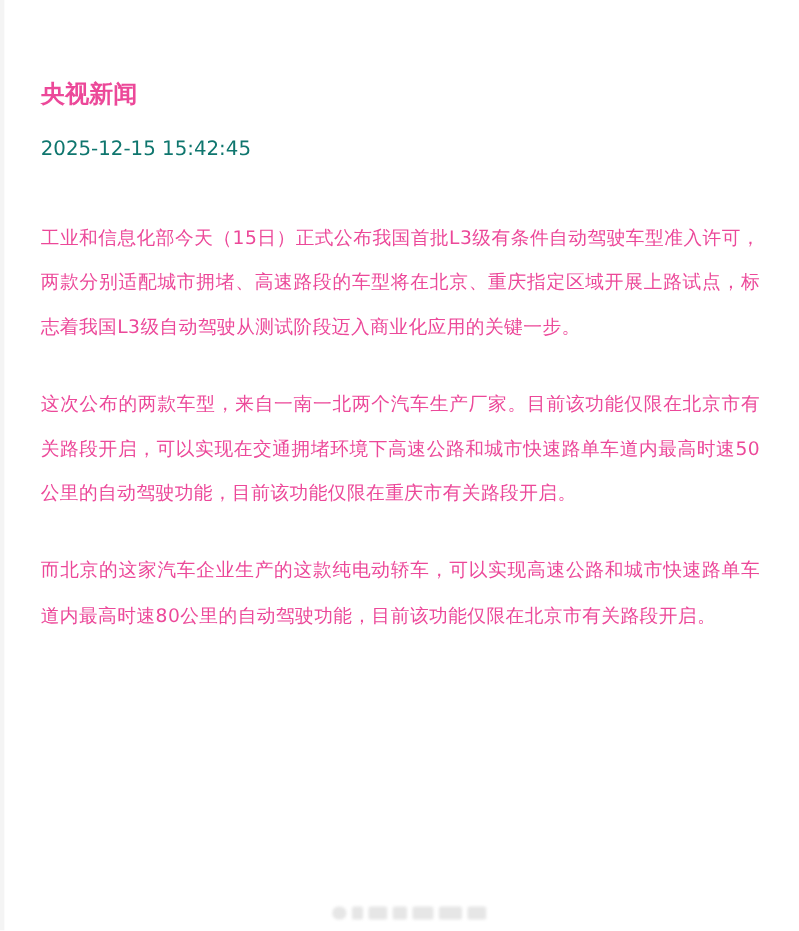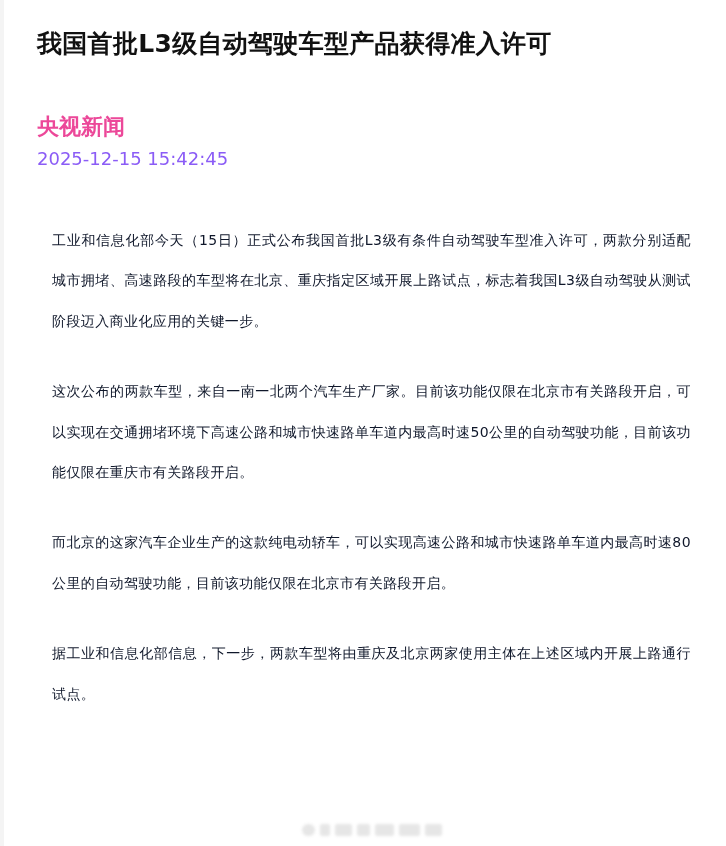--- a/index.html
+++ b/index.html
@@ -37,34 +37,34 @@
       white-space: nowrap;
     }
     .source {
       margin-top: 48px;
       font-size: 22px;
       font-weight: bold;
       line-height: 30px;
       color: #ec4899;
     }
     .timestamp {
-      margin-top: 4px;
+      margin-top: 21px;
       font-size: 18px;
       line-height: 26px;
-      color: #8b5cf6;
+      color: #0f766e;
       font-family: "DejaVu Sans", sans-serif;
     }
     .body {
       margin-top: 48px;
     }
     .para {
-      font-size: 14px;
+      font-size: 17px;
       line-height: 40.4px;
-      color: #0f172a;
-      margin: 0 0 30px 15px;
+      color: #ec4899;
+      margin: 0 0 30px 0;
       text-align: justify;
       letter-spacing: 0.4px;
     }
     .watermark {
       position: absolute;
       left: 302px;
       top: 824px;
       width: 140px;
       height: 14px;
       display: flex;
@@ -78,29 +78,27 @@
       background: #777;
       border-radius: 2px;
     }
   </style>
 </head>
 <body>
 
 <div class="left-edge"></div>
 
 <article class="article">
-  <h1 class="title">我国首批L3级自动驾驶车型产品获得准入许可</h1>
   <div class="source">央视新闻</div>
   <div class="timestamp">2025-12-15 15:42:45</div>
 
   <div class="body">
     <p class="para">工业和信息化部今天（15日）正式公布我国首批L3级有条件自动驾驶车型准入许可，两款分别适配城市拥堵、高速路段的车型将在北京、重庆指定区域开展上路试点，标志着我国L3级自动驾驶从测试阶段迈入商业化应用的关键一步。</p>
     <p class="para">这次公布的两款车型，来自一南一北两个汽车生产厂家。目前该功能仅限在北京市有关路段开启，可以实现在交通拥堵环境下高速公路和城市快速路单车道内最高时速50公里的自动驾驶功能，目前该功能仅限在重庆市有关路段开启。</p>
     <p class="para">而北京的这家汽车企业生产的这款纯电动轿车，可以实现高速公路和城市快速路单车道内最高时速80公里的自动驾驶功能，目前该功能仅限在北京市有关路段开启。</p>
-    <p class="para">据工业和信息化部信息，下一步，两款车型将由重庆及北京两家使用主体在上述区域内开展上路通行试点。</p>
   </div>
 </article>
 
 <div class="watermark">
   <span style="width:14px;border-radius:7px;"></span>
   <span style="width:10px;"></span>
   <span style="width:18px;"></span>
   <span style="width:14px;"></span>
   <span style="width:20px;"></span>
   <span style="width:22px;"></span>

